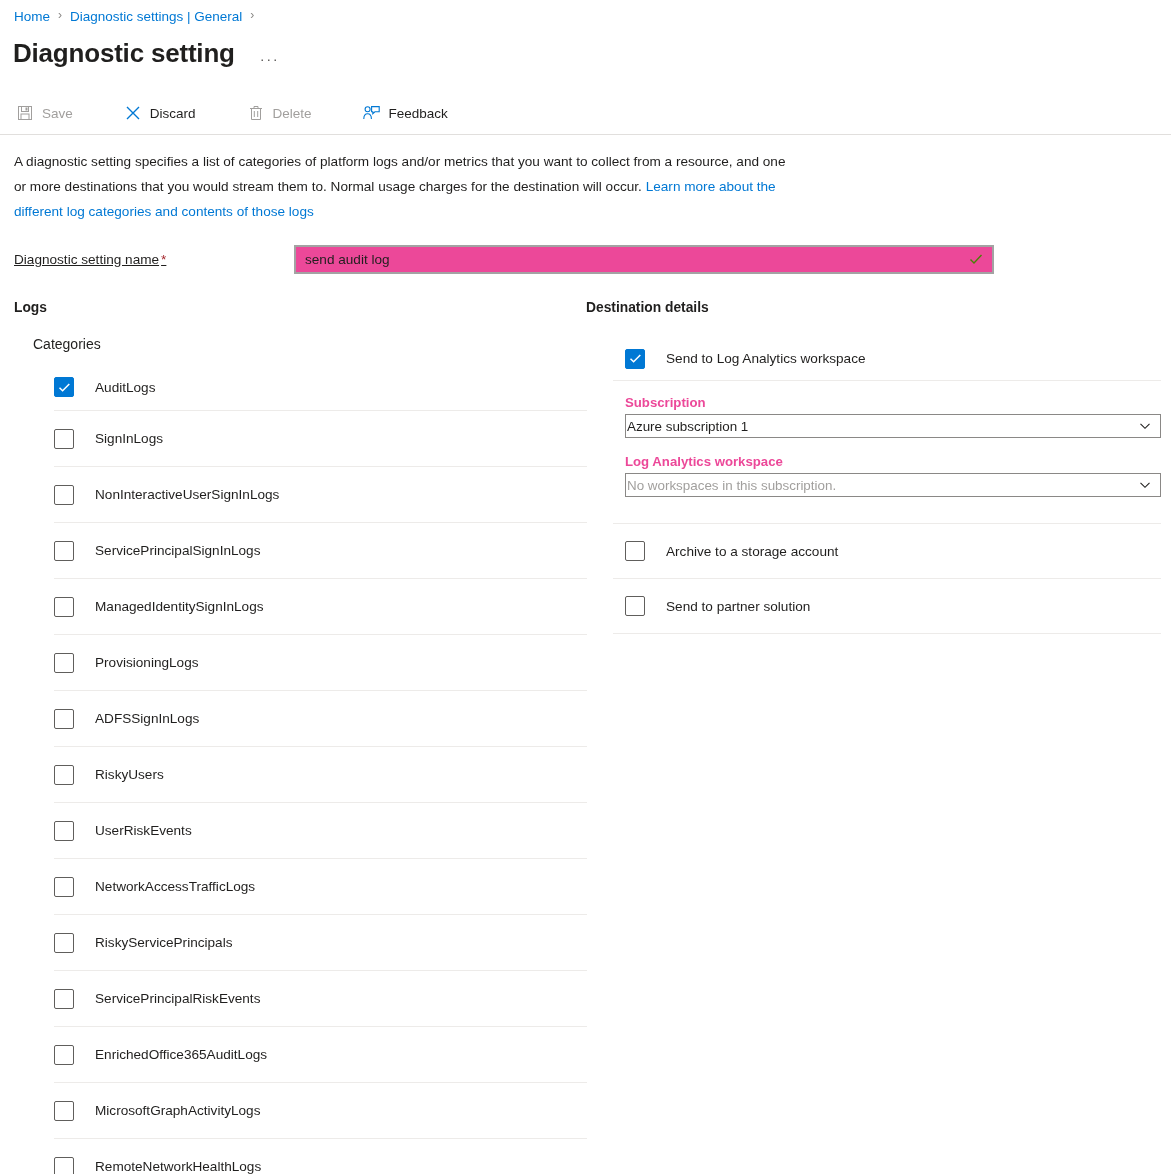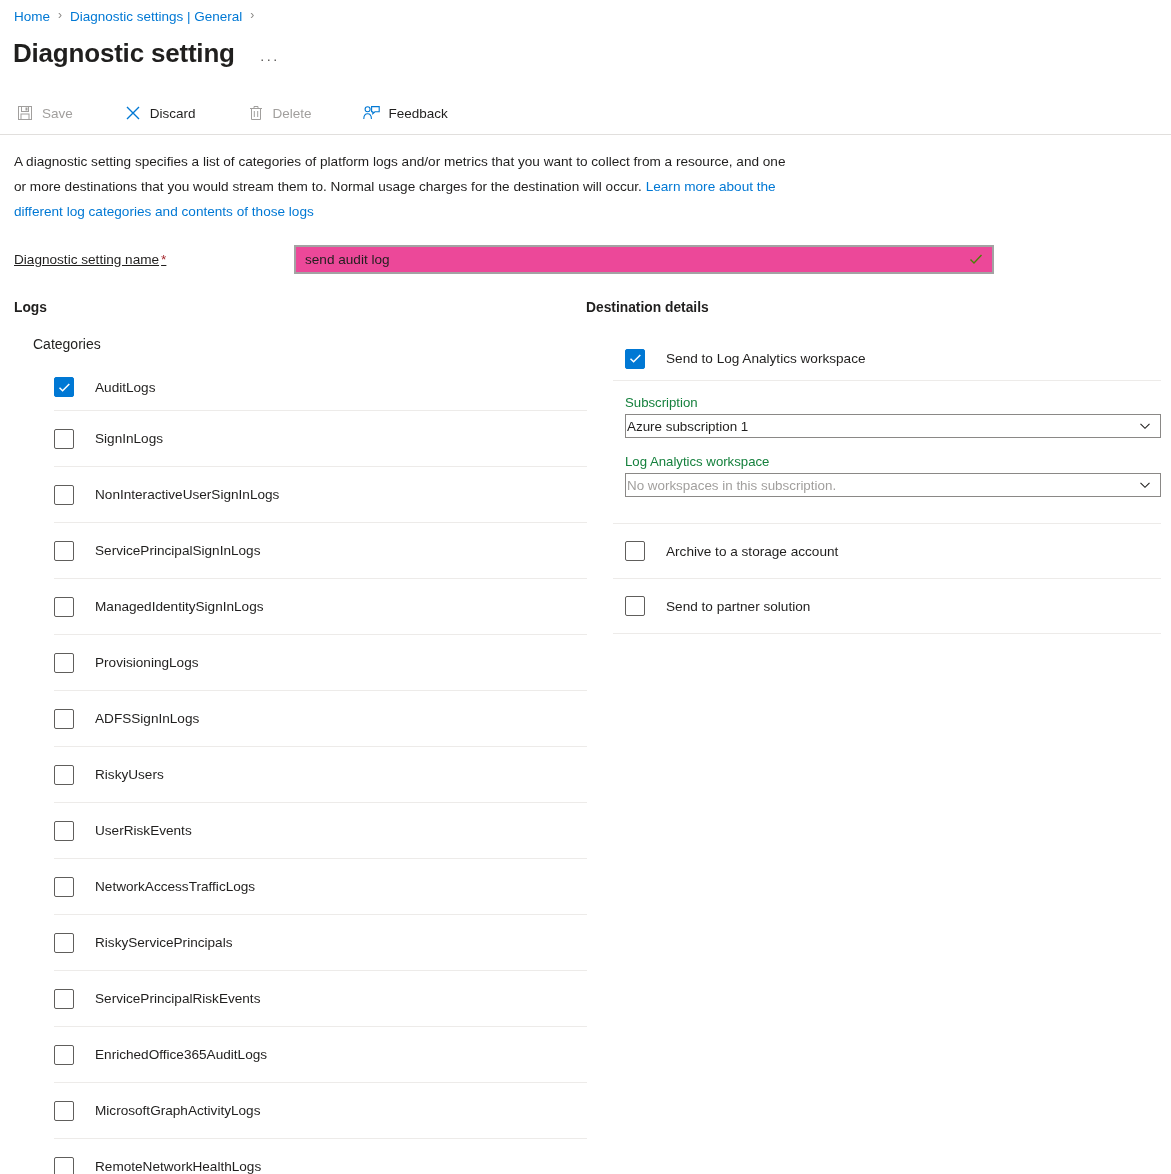--- a/index.html
+++ b/index.html
@@ -229,22 +229,23 @@
   .dest-row.first { height: 44px; }
   .dest-label {
     font-size: 13.6px;
     color: #201f1e;
     white-space: nowrap;
   }
 
   .dest-fields { margin-left: 12px; padding-top: 14px; padding-bottom: 10px; }
   .fld-label {
     font-size: 13.2px;
-    color: #15803d;
+    color: #ec4899;
     margin-bottom: 4px;
+    font-weight: bold;
   }
   .ddown {
     position: relative;
     width: 536px;
     height: 24px;
     border: 1px solid #8a8886;
     background: #ffffff;
     display: flex;
     align-items: center;
     padding: 0 30px 0 1px;

